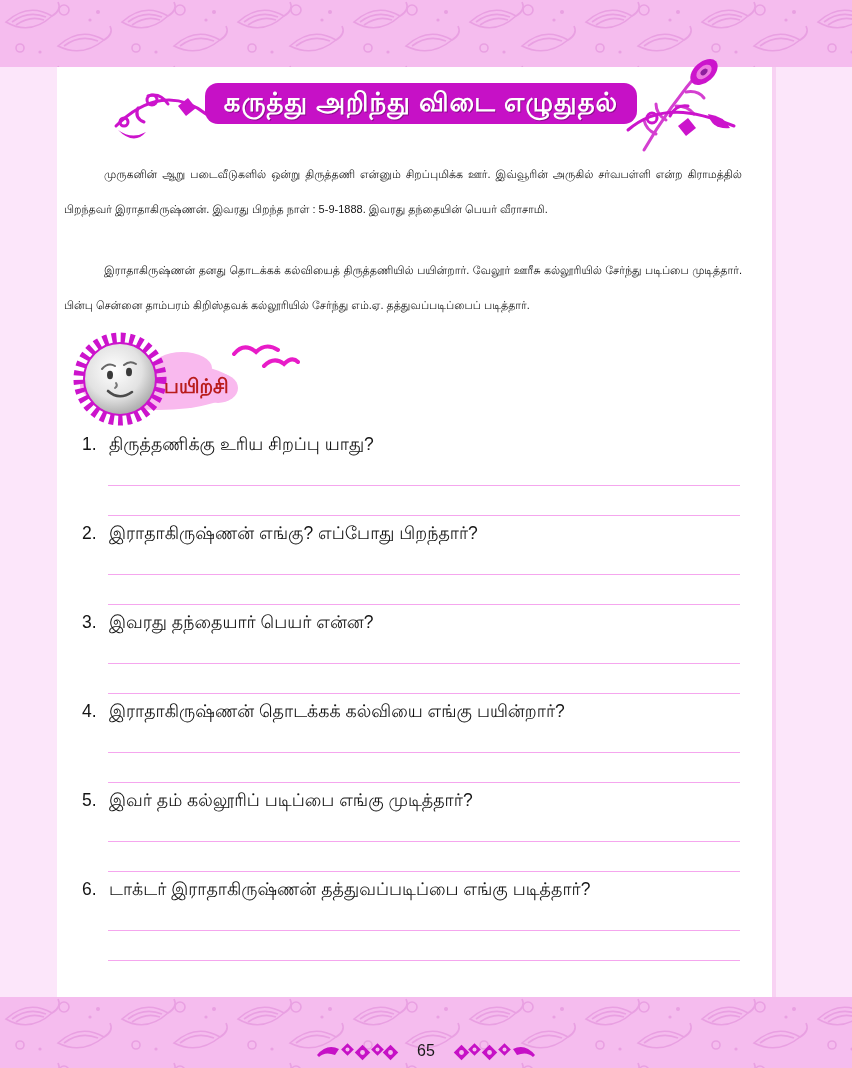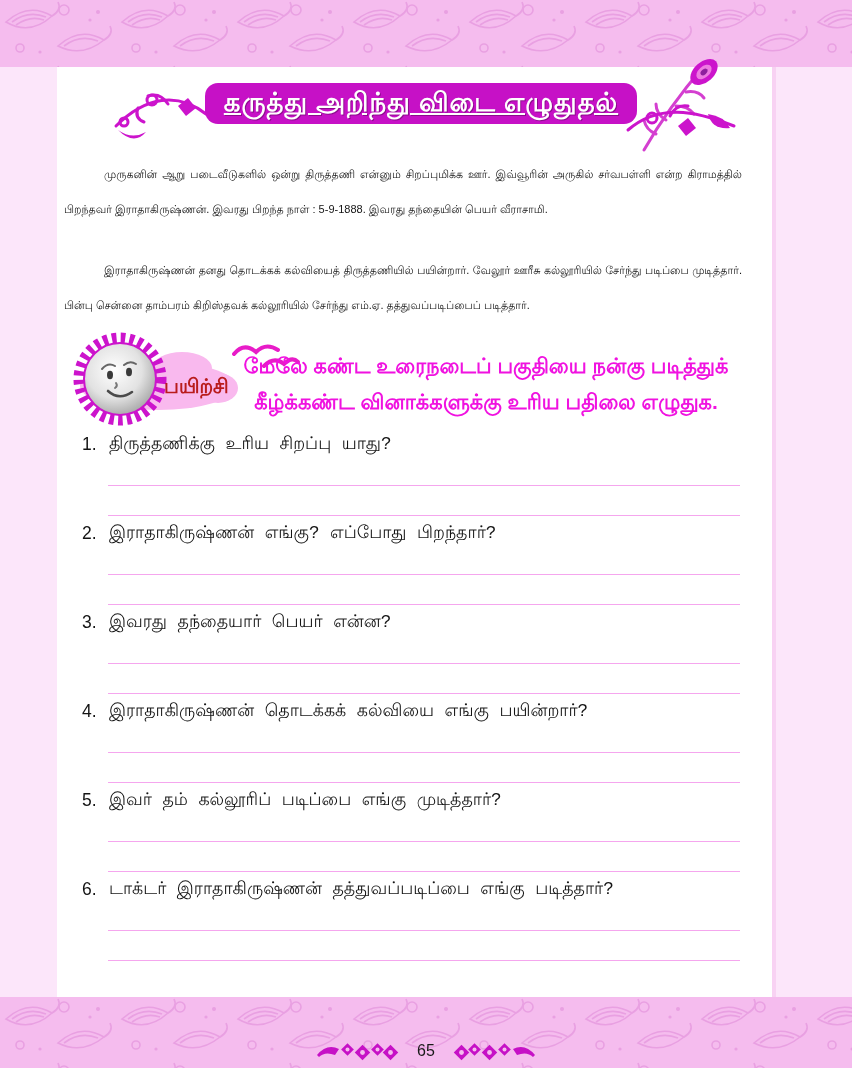--- a/index.html
+++ b/index.html
@@ -28,21 +28,20 @@
   .banner {
     position: absolute; left: 205px; top: 83px;
     width: 432px; height: 41px;
     background: #c611c6;
     border-radius: 13px;
     display: flex; align-items: center; justify-content: center;
     color: #ffffff; font-weight: bold; font-size: 26px;
     letter-spacing: 1px;
     text-shadow: 1px 1px 0 #8d0b8d;
     z-index: 3;
-    text-decoration: underline;
   }
   .flourish-left { position: absolute; left: 108px; top: 86px; z-index: 2; }
   .deco-right { position: absolute; left: 622px; top: 52px; z-index: 4; }
 
   
   .body-text {
     position: absolute; left: 64px; top: 139px; width: 678px;
     color: #141414;
   }
   .body-text p {
@@ -65,21 +64,21 @@
     color: #f012e0; font-weight: bold;
     font-size: 21px; line-height: 36px;
     text-align: center;
   }
 
   
   .questions { position: absolute; left: 82px; top: 433px; width: 662px; }
   .question { margin-bottom: 6px; }
   .q-row { display: flex; font-size: 17.5px; color: #141414; line-height: 22px; }
   .q-num { width: 27px; flex: none; }
-  .q-text { flex: 1; font-family: Liberation Mono, monospace; }
+  .q-text { flex: 1; }
   .answer-lines { margin-left: 26px; }
   .answer-line {
     height: 1px; width: 632px;
     background: #f5a6ee;
   }
   .answer-line.first { margin-top: 30px; }
   .answer-line.second { margin-top: 29px; }
 
   
   .footer {
@@ -206,21 +205,20 @@
     <path d="M44 52 q2 3 -1 5" stroke="#777" stroke-width="2" fill="none" stroke-linecap="round"></path>
     <path d="M36 60 q11 10 24 1" stroke="#4a4a4a" stroke-width="2.6" fill="none" stroke-linecap="round"></path>
   </svg>
   <svg class="birds-svg" width="70" height="34" xmlns="http://www.w3.org/2000/svg">
     <g stroke="#e81cc8" stroke-width="4" fill="none" stroke-linecap="round">
       <path d="M4 16 Q14 4 26 14 Q36 4 48 12"></path>
       <path d="M34 28 Q44 18 54 26 Q62 18 68 24"></path>
     </g>
   </svg>
   <span class="badge-label">பயிற்சி</span>
-  <div class="instruction">மேலே கண்ட உரைநடைப் பகுதியை நன்கு படித்துக் கீழ்க்கண்ட வினாக்களுக்கு உரிய பதிலை எழுதுக.</div>
 </div>
 
 <div class="questions">
 
   <div class="question">
     <div class="q-row">
       <span class="q-num">1.</span>
       <span class="q-text">திருத்தணிக்கு உரிய சிறப்பு யாது?</span>
     </div>
     <div class="answer-lines">

